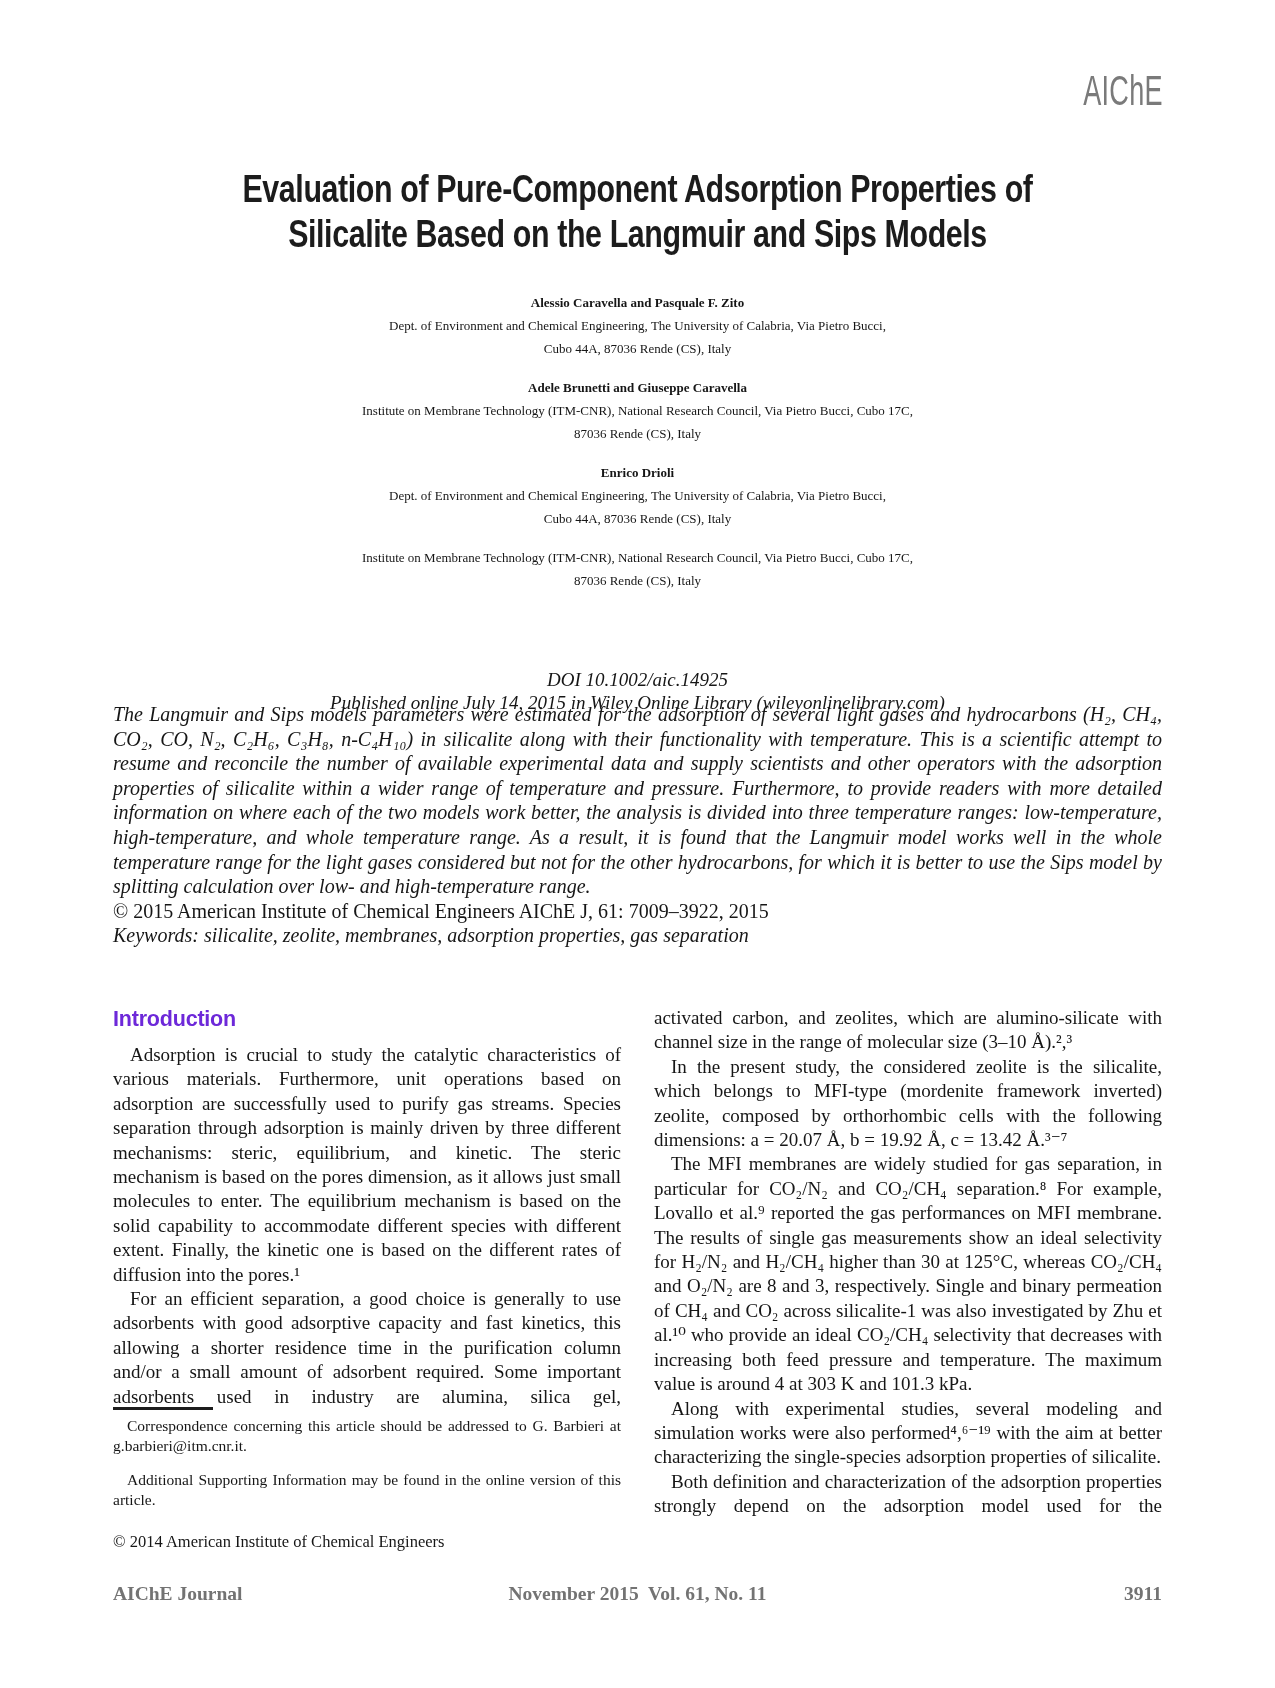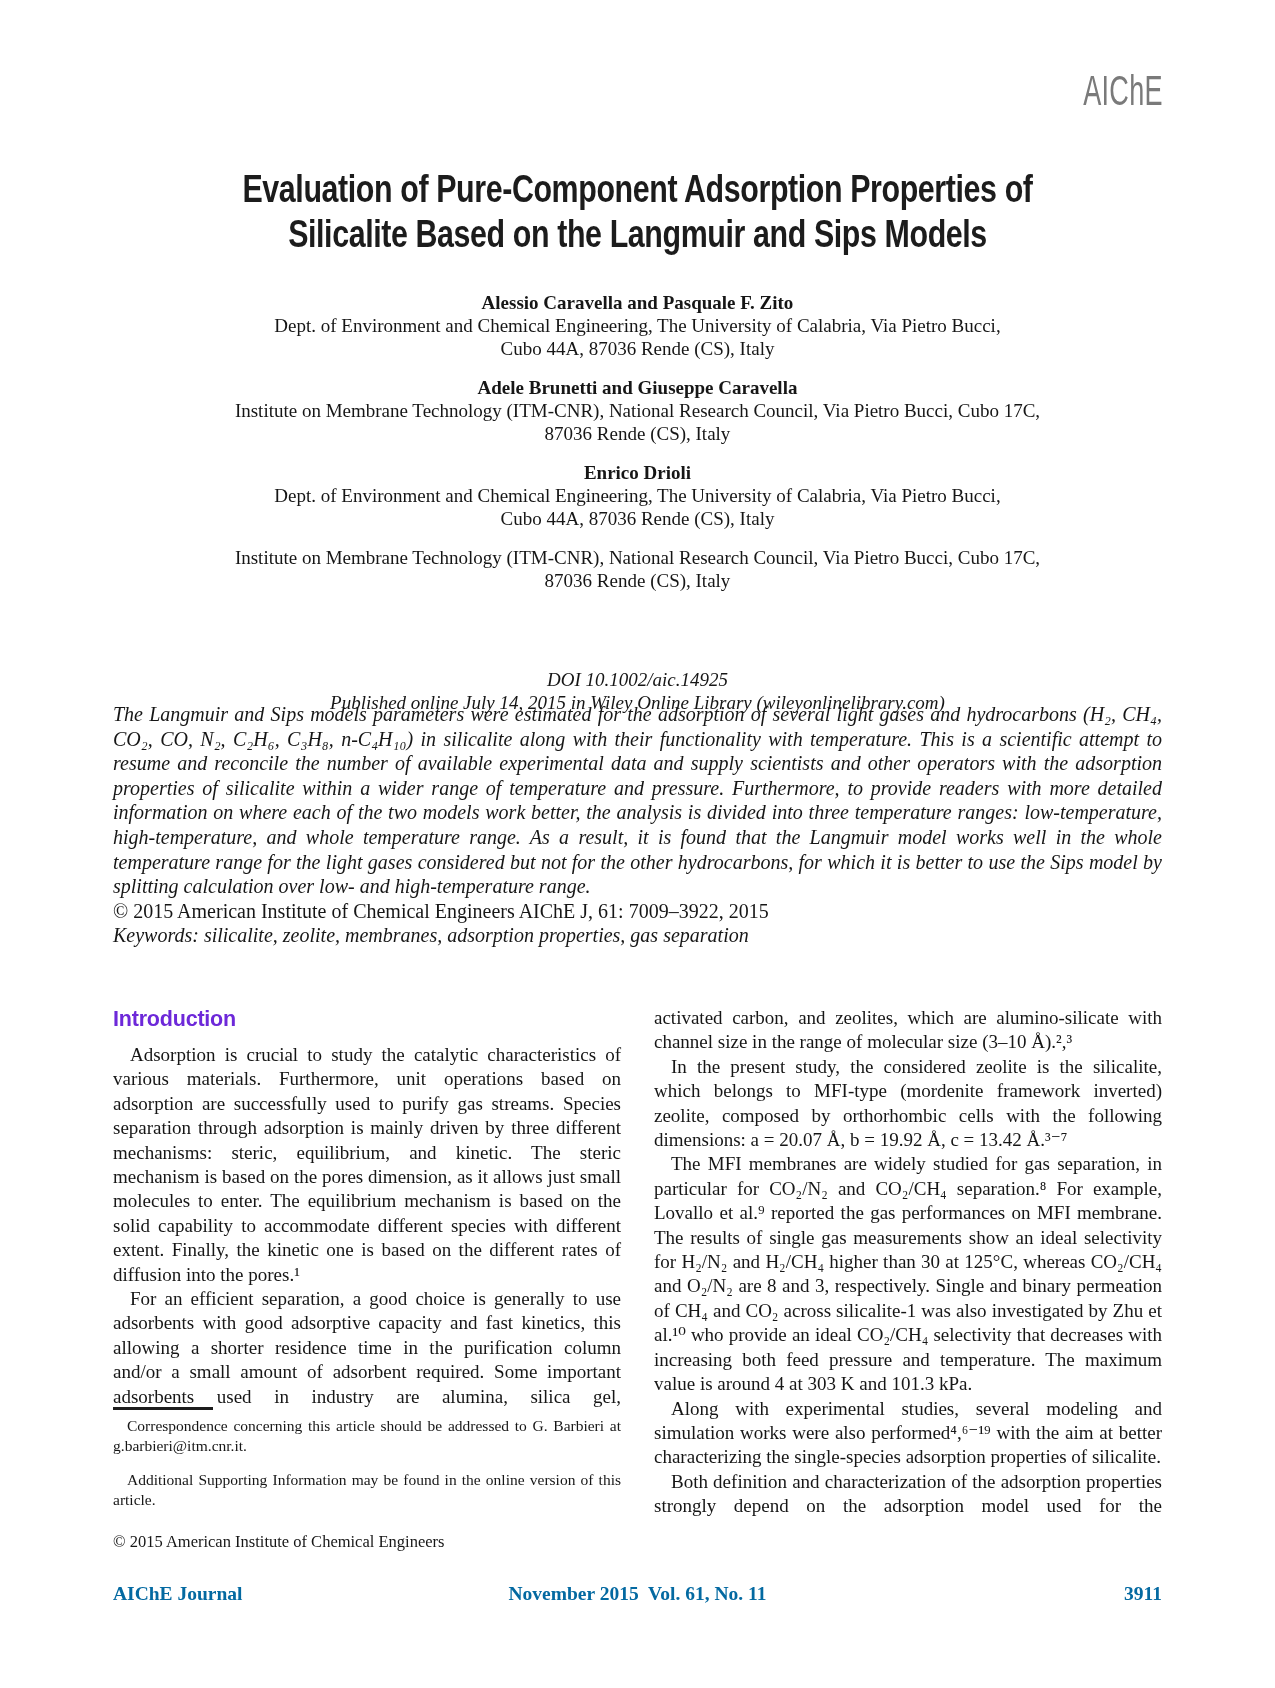--- a/index.html
+++ b/index.html
@@ -28,21 +28,21 @@
     font-family: "Liberation Sans", "DejaVu Sans", sans-serif;
     font-weight: 700; font-size: 38px; line-height: 45px;
     color: #1c1c1c; letter-spacing: -0.5px;
     transform: scale(0.80, 1); transform-origin: 50% 0;
     white-space: nowrap;
   }
 
   
   .authors {
     position: absolute; top: 291px; left: 0; width: 1275px;
-    text-align: center; font-size: 19px; line-height: 23px;
+    text-align: center; font-size: 13px; line-height: 23px;
   }
   .author-group { margin-bottom: 16px; }
   .author-names { font-weight: 700; }
   .extra-affiliation { margin-top: 12px; }
 
   
   .doi-block {
     position: absolute; top: 668px; left: 0; width: 1275px;
     text-align: center; font-style: italic; font-size: 19px; line-height: 23px;
   }
@@ -79,21 +79,21 @@
     font-size: 15.5px; line-height: 20px; text-align: justify;
   }
   .footnote-rule { width: 100px; border-top: 3px solid #1d1d1d; margin-bottom: 6px; }
   .footnote { text-indent: 14px; margin-bottom: 14px; }
   .footnote-copyright { font-size: 16.5px; margin-top: 22px; }
 
   
   .footer {
     position: absolute; top: 1582px; left: 113px; width: 1049px;
     display: grid; grid-template-columns: 1fr auto 1fr; align-items: baseline;
-    font-weight: 700; font-size: 19.5px; line-height: 23px; color: #0369a1;
+    font-weight: 700; font-size: 19.5px; line-height: 23px; color: #737373;
   }
   .footer-left  { justify-self: start; }
   .footer-center{ justify-self: center; white-space: pre; }
   .footer-right { justify-self: end; }
 </style>
 </head>
 <body>
 
 <div class="page">
 
@@ -149,21 +149,21 @@
       <p class="para">The MFI membranes are widely studied for gas separation, in particular for CO₂/N₂ and CO₂/CH₄ separation.⁸ For example, Lovallo et al.⁹ reported the gas performances on MFI membrane. The results of single gas measurements show an ideal selectivity for H₂/N₂ and H₂/CH₄ higher than 30 at 125°C, whereas CO₂/CH₄ and O₂/N₂ are 8 and 3, respectively. Single and binary permeation of CH₄ and CO₂ across silicalite-1 was also investigated by Zhu et al.¹⁰ who provide an ideal CO₂/CH₄ selectivity that decreases with increasing both feed pressure and temperature. The maximum value is around 4 at 303 K and 101.3 kPa.</p>
       <p class="para">Along with experimental studies, several modeling and simulation works were also performed⁴,⁶⁻¹⁹ with the aim at better characterizing the single-species adsorption properties of silicalite.</p>
       <p class="para cont">Both definition and characterization of the adsorption properties strongly depend on the adsorption model used for the</p>
     </div>
   </div>
 
   <div class="footnotes">
     <div class="footnote-rule"></div>
     <div class="footnote">Correspondence concerning this article should be addressed to G. Barbieri at g.barbieri@itm.cnr.it.</div>
     <div class="footnote">Additional Supporting Information may be found in the online version of this article.</div>
-    <div class="footnote-copyright">© 2015 American Institute of Chemical Engineers</div>
+    <div class="footnote-copyright">© 2014 American Institute of Chemical Engineers</div>
   </div>
 
   <div class="footer">
     <div class="footer-left">AIChE Journal</div>
     <div class="footer-center">November 2015  Vol. 61, No. 11</div>
     <div class="footer-right">3911</div>
   </div>
 
 </div>
 

